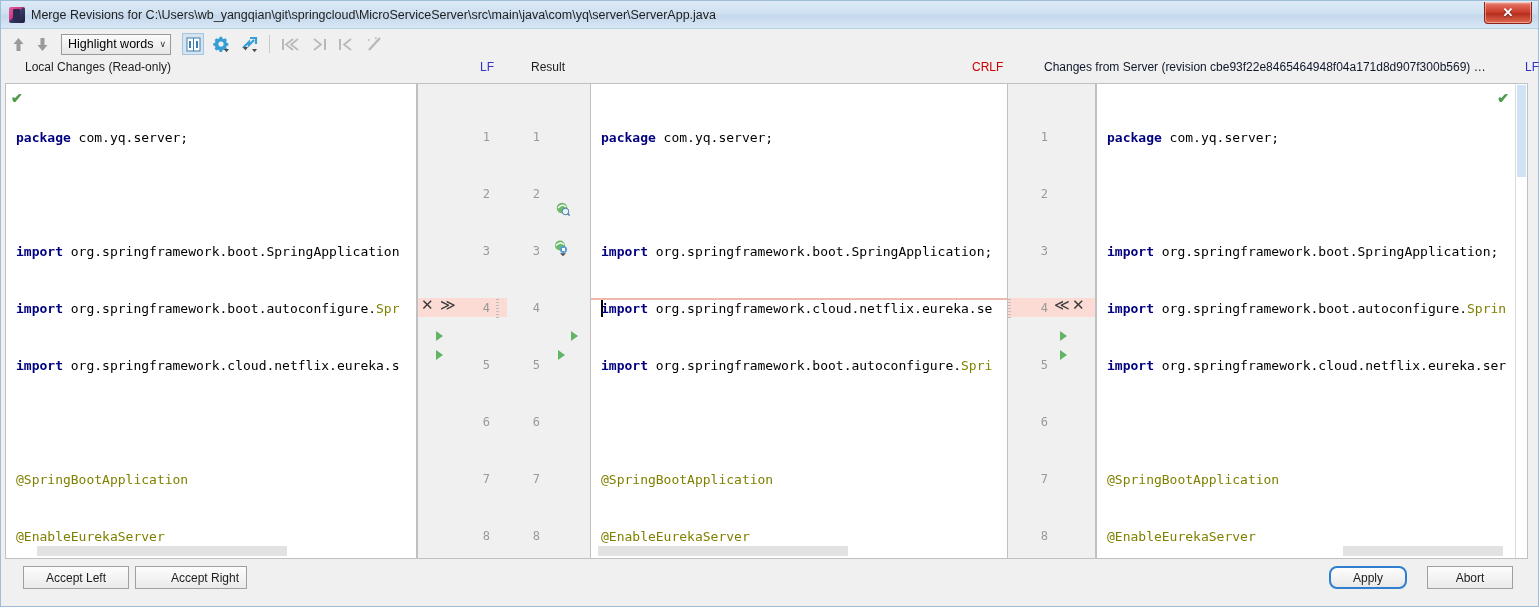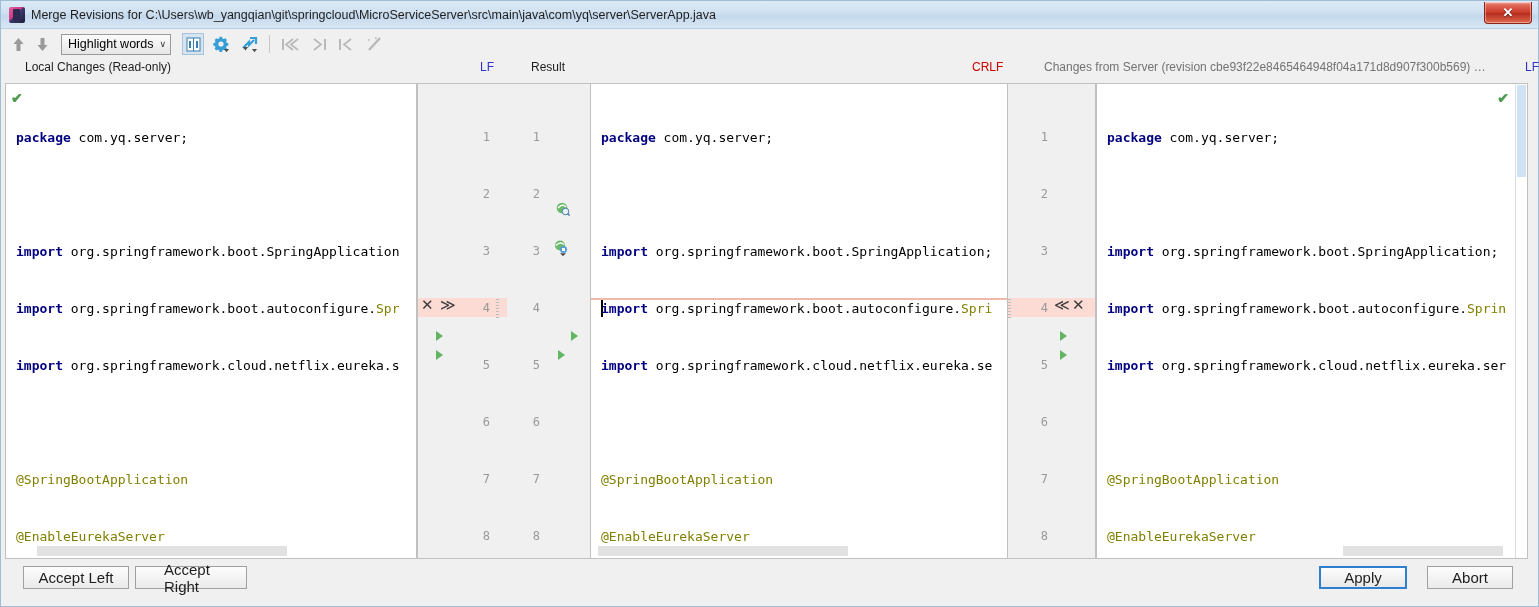--- a/index.html
+++ b/index.html
@@ -142,21 +142,21 @@
     font-size: 12px;
     position: relative;
     background: #f0f0f0;
     padding: 0 4px 0 0;
     box-sizing: border-box;
   }
   .ch-left { position:absolute; left: 24px; top: 1px; color:#1d1d1d; }
   .ch-lf1  { position:absolute; left: 479px; top: 1px; color:#3333cc; }
   .ch-result { position:absolute; left: 530px; top: 1px; color:#1d1d1d; }
   .ch-crlf { position:absolute; left: 971px; top: 1px; color:#cc0000; }
-  .ch-right { position:absolute; left: 1043px; top: 1px; color:#737373; white-space: nowrap; }
+  .ch-right { position:absolute; left: 1043px; top: 1px; color:#0f172a; white-space: nowrap; }
   .ch-lf2 { position:absolute; left: 1524px; top: 1px; color:#3333cc; }
 
   
   .merge-body {
     position: absolute;
     left: 4px; top: 82px;
     width: 1531px; height: 476px;
     display: flex;
     box-sizing: border-box;
   }
@@ -279,33 +279,33 @@
     left: 0; bottom: 0;
     width: 1537px; height: 46px;
     background: #f0f0f0;
     box-sizing: border-box;
   }
   .btn {
     position: absolute;
     height: 23px;
     border: 1px solid #a0a0a0;
     background: linear-gradient(to bottom,#fdfdfd,#eaeaea);
-    font-size: 15px;
+    font-size: 12px;
     color: #1d1d1d;
     display: flex; align-items: center; justify-content: center;
     cursor: pointer;
     box-sizing: border-box;
   }
   .btn.focused {
     border: 2px solid #2f7fd1;
     background: linear-gradient(to bottom,#fdfdfd,#e8e8e8);
   }
   .btn-accept-left  { left: 22px;  top: 6px; width: 106px; }
   .btn-accept-right { left: 134px; top: 6px; width: 112px; padding-left: 28px; }
-  .btn-apply { right: 131px; top: 6px; width: 88px; }
+  .btn-apply { right: 131px; top: 6px; width: 78px; border-radius: 8px; }
   .btn-abort { right: 25px;  top: 6px; width: 86px; }
 
   .watermark {
     position: absolute;
     right: 30px; bottom: 4px;
     font-size: 18px;
     color: rgba(120,120,120,0.28);
     white-space: nowrap;
     font-family: "Liberation Sans", sans-serif;
     letter-spacing: .5px;
@@ -502,22 +502,22 @@
       <div class="tri" style="left:140px; top:266px;"></div>
     </div>
 
     <div class="editor pane-center">
       <div style="position:absolute; left:0; right:0; top:214px; height:2px; background:#f0b9ab;"></div>
       <div class="caret-line" style="left:10px; top:216px;"></div>
       <div class="code">
         <div class="ln"><span class="kw">package</span><span class="plain"> com.yq.server;</span></div>
         <div class="ln"></div>
         <div class="ln"><span class="kw">import</span><span class="plain"> org.springframework.boot.SpringApplication;</span></div>
+        <div class="ln"><span class="kw">import</span><span class="plain"> org.springframework.cloud.netflix.eureka.se</span></div>
         <div class="ln"><span class="kw">import</span><span class="plain"> org.springframework.boot.autoconfigure.</span><span class="ann">Spri</span></div>
-        <div class="ln"><span class="kw">import</span><span class="plain"> org.springframework.cloud.netflix.eureka.se</span></div>
         <div class="ln"></div>
         <div class="ln"><span class="ann">@SpringBootApplication</span></div>
         <div class="ln"><span class="ann">@EnableEurekaServer</span></div>
         
         
         
         
         
         
       </div>

